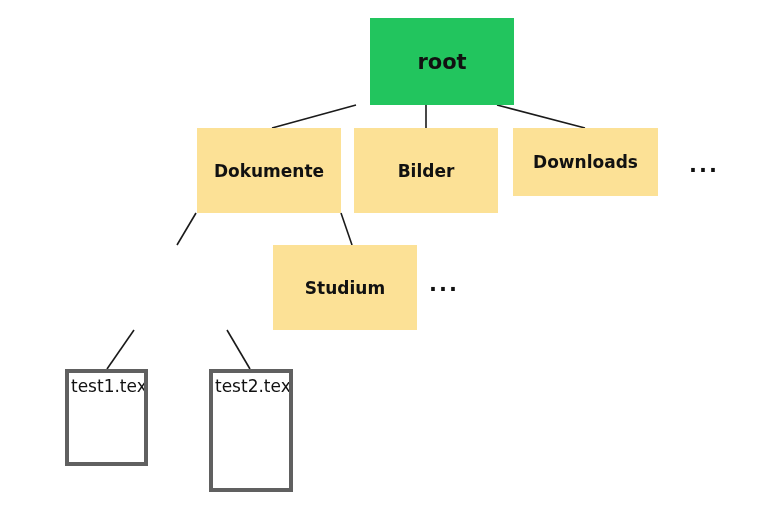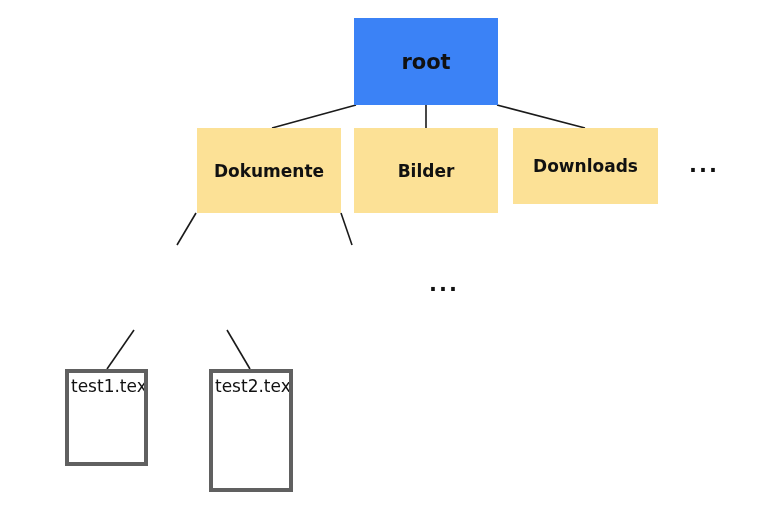--- a/index.html
+++ b/index.html
@@ -66,31 +66,32 @@
       <line x1="356" y1="105" x2="272" y2="128"></line>
       <line x1="426" y1="105" x2="426" y2="128"></line>
       <line x1="497" y1="105" x2="585" y2="128"></line>
       <line x1="196" y1="213" x2="177" y2="245"></line>
       <line x1="341" y1="213" x2="352" y2="245"></line>
       <line x1="134" y1="330" x2="107" y2="369"></line>
       <line x1="227" y1="330" x2="250" y2="369"></line>
     </g>
   </svg>
 
-  <div class="node root" style="left: 354px; top: 18px; width: 144px; height: 87px; background: #3b82f6; color: rgb(17, 17, 17);">root</div>
+  <div class="node root" style="left: 370px; top: 18px; width: 144px; height: 87px; background: #22c55e; color: rgb(17, 17, 17);">root</div>
 
   <div class="node" style="left: 354px; top: 128px; width: 144px; height: 85px; background: rgb(252, 225, 150); color: rgb(17, 17, 17);">Bilder</div>
 
   <div class="node" style="left: 197px; top: 128px; width: 144px; height: 85px; background: rgb(252, 225, 150); color: rgb(17, 17, 17);">Dokumente</div>
 
-  <div class="node" style="left: 513px; top: 128px; width: 145px; height: 76px; background: rgb(252, 225, 150); color: rgb(17, 17, 17);">Downloads</div>
+  <div class="node" style="left: 513px; top: 128px; width: 145px; height: 68px; background: rgb(252, 225, 150); color: rgb(17, 17, 17);">Downloads</div>
 
   <div class="ellipsis" style="left:683px; top:152px; width:42px; height:26px; line-height:26px;">...</div>
 
 
+  <div class="node" style="left: 273px; top: 245px; width: 144px; height: 85px; background: rgb(252, 225, 150); color: rgb(17, 17, 17);">Studium</div>
 
   <div class="ellipsis" style="left:423px; top:271px; width:42px; height:26px; line-height:26px;">...</div>
 
   <div class="file" style="left: 65px; top: 369px; width: 83px; height: 97px; border-color: rgb(96, 96, 96); color: rgb(17, 17, 17);">test1.tex</div>
 
   <div class="file" style="left: 209px; top: 369px; width: 84px; height: 123px; border-color: rgb(96, 96, 96); color: rgb(17, 17, 17);">test2.tex</div>
 
 </div>
 
 </body></html>

